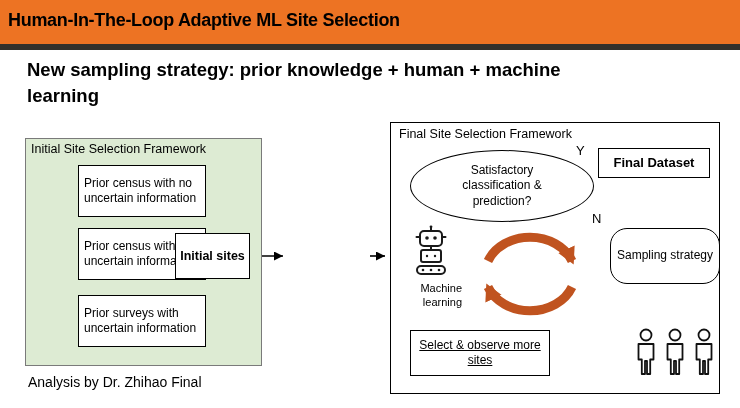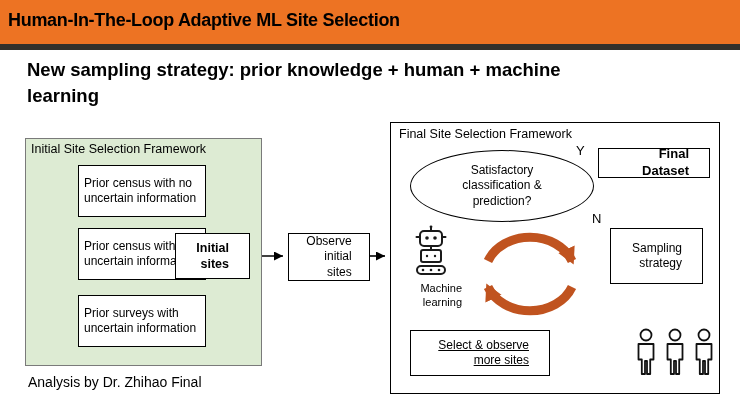--- a/index.html
+++ b/index.html
@@ -16,29 +16,29 @@
   #subtitle{left:27px;top:57px;width:600px;font-size:18.5px;font-weight:bold;line-height:1.4;}
   
   .panel-title{font-size:12.5px;}
   #initial-panel{left:25px;top:138px;width:237px;height:228px;background:#DDEBD3;border:1px solid #7a7a7a;box-sizing:border-box;}
   #initial-panel-title{left:31px;top:142px;}
   #final-panel{left:390px;top:122px;width:330px;height:272px;background:#fff;border:1.6px solid #000;box-sizing:border-box;}
   #final-panel-title{left:399px;top:127px;}
   
   .node{background:#fff;border:1.6px solid #000;box-sizing:border-box;font-size:12px;line-height:1.28;display:flex;align-items:center;}
   .node.left{justify-content:flex-start;text-align:left;padding:3px 5px;margin-left:48px;}
-  .node.center{justify-content:center;text-align:right;padding:2px 20px;}
+  .node.center{justify-content:center;text-align:center;padding:2px 4px;}
   .bold{font-weight:bold;}
   #prior-1{left:30px;top:165px;width:128px;height:52px;}
   #prior-2{left:30px;top:228px;width:128px;height:52px;}
   #prior-3{left:30px;top:295px;width:128px;height:52px;}
   #initial-sites{left:175px;top:233px;width:75px;height:46px;font-size:12.5px;}
   #observe-box{left:288px;top:233px;width:82px;height:48px;}
   #final-dataset{left:598px;top:148px;width:112px;height:30px;font-size:13px;}
-  #sampling-box{left:610px;top:228px;width:93px;height:56px;}
+  #sampling-box{left:610px;top:228px;width:110px;height:56px;border-radius:17px;}
   #select-box{left:410px;top:330px;width:140px;height:46px;text-decoration:underline;}
   
   #decision{left:410px;top:150px;width:184px;height:72px;border:1.6px solid #000;border-radius:50%;
     background:#fff;display:flex;align-items:center;justify-content:center;text-align:center;
     font-size:12px;line-height:1.3;padding:0 26px;box-sizing:border-box;}
   .branch-label{font-size:13px;}
   #y-label{left:576px;top:143px;}
   #n-label{left:592px;top:211px;}
   #ml-label{left:398px;top:282px;width:64px;text-align:right;font-size:11px;line-height:1.25;}
   #footer{left:28px;top:374px;font-size:14px;}
@@ -73,21 +73,20 @@
   </svg>
 
   <div id="initial-panel" class="abs"></div>
   <div id="initial-panel-title" class="abs panel-title">Initial Site Selection Framework</div>
 
   <div id="prior-1" class="abs node left">Prior census with no uncertain information</div>
   <div id="prior-2" class="abs node left">Prior census with uncertain information</div>
   <div id="prior-3" class="abs node left">Prior surveys with uncertain information</div>
   <div id="initial-sites" class="abs node center bold">Initial sites</div>
 
-  <div id="observe-box" class="abs node center">Observe initial sites</div>
 
   <div id="final-panel" class="abs"></div>
   <div id="final-panel-title" class="abs panel-title">Final Site Selection Framework</div>
 
   <div id="decision" class="abs">Satisfactory classification &amp; prediction?</div>
 
   <div id="y-label" class="abs branch-label">Y</div>
   <div id="n-label" class="abs branch-label">N</div>
 
   <div id="final-dataset" class="abs node center bold">Final Dataset</div>

